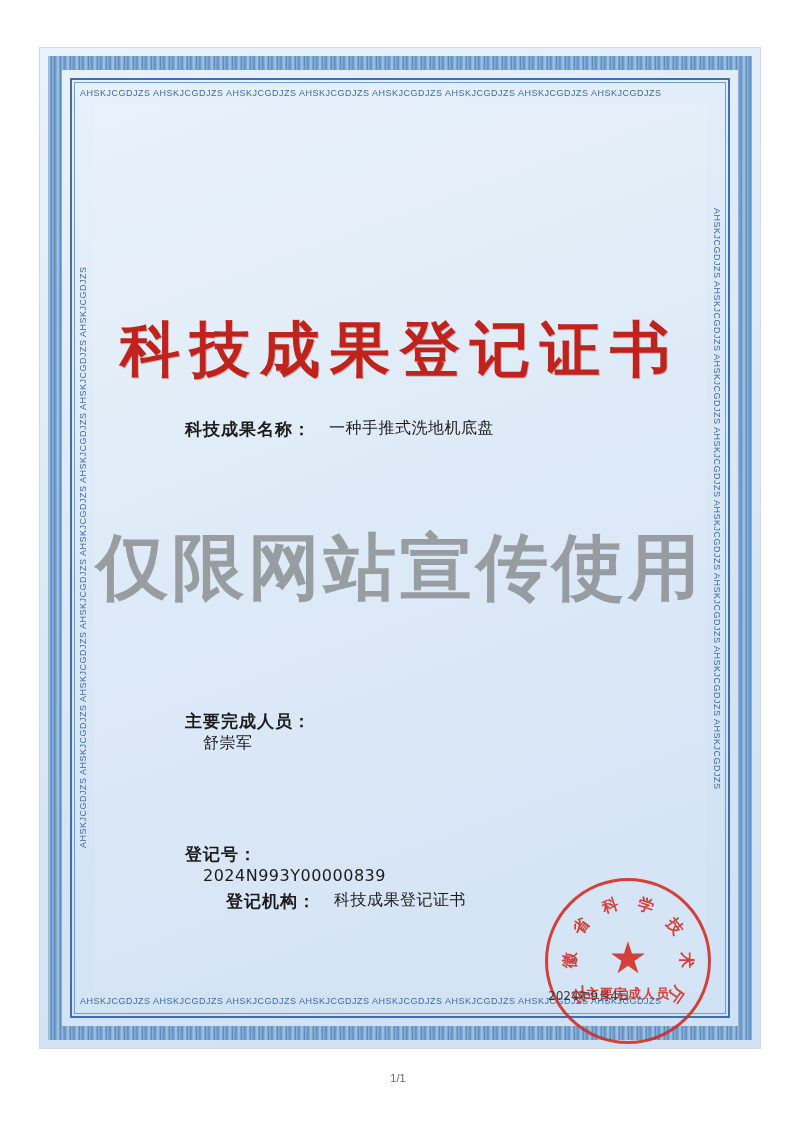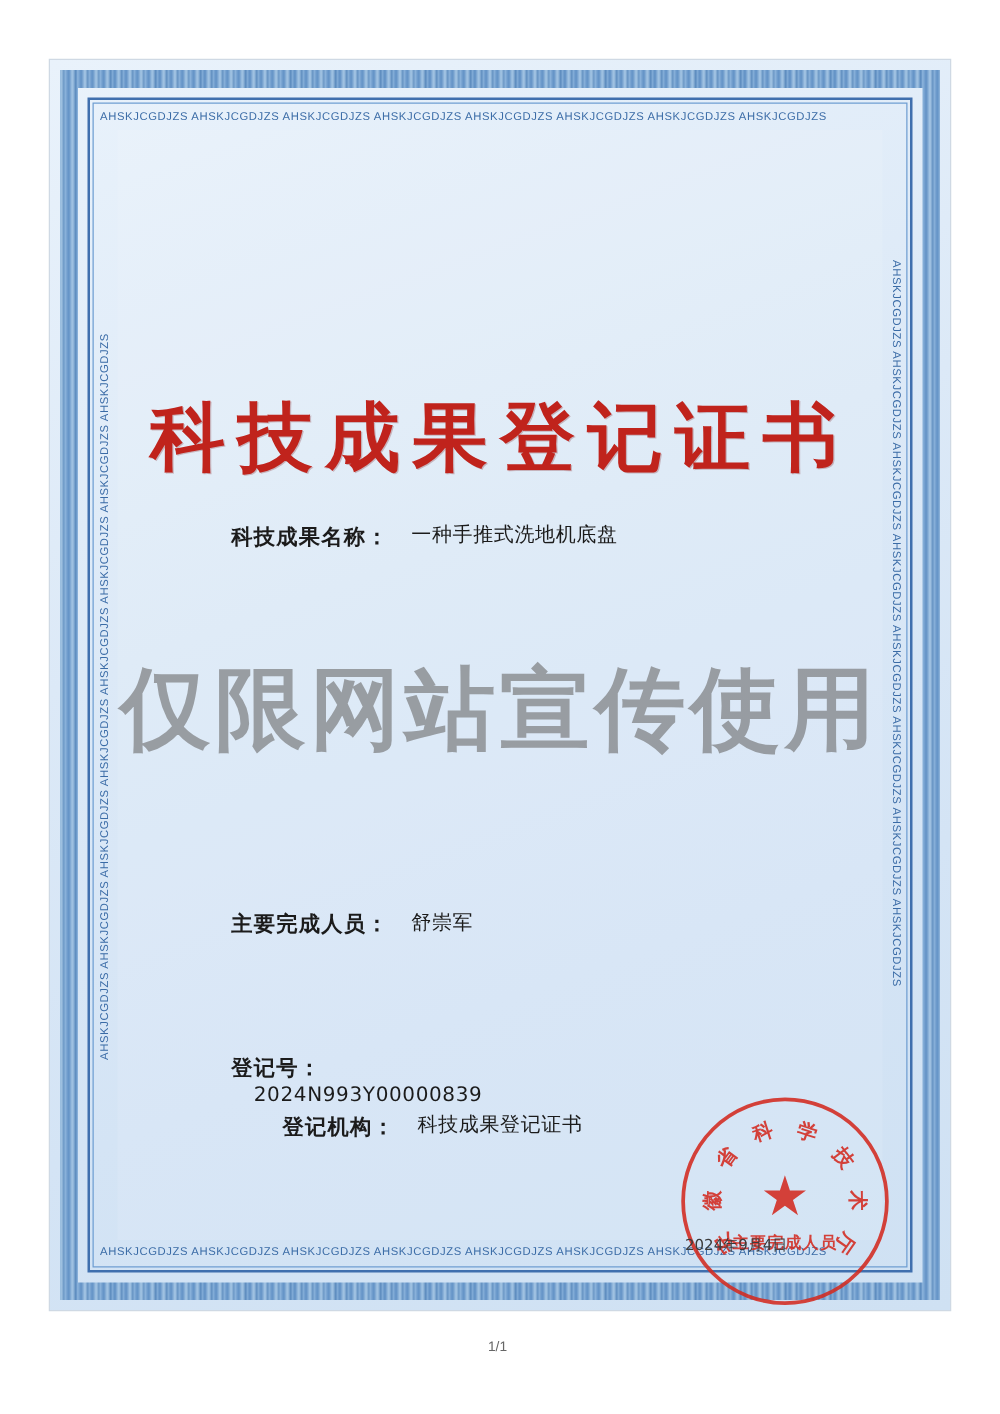--- a/index.html
+++ b/index.html
@@ -140,21 +140,21 @@
     letter-spacing: 1px;
   }
   .field .value {
     font-weight: normal;
     margin-left: 18px;
     font-size: 16px;
     letter-spacing: 0.5px;
   }
   .f-name   { left: 145px; top: 370px; }
   .f-unit   { left: 145px; top: 468px; }
-  .f-person { left: 145px; top: 680px; }
+  .f-person { left: 145px; top: 662px; flex-direction: column; }
   .f-regno  { left: 145px; top: 795px; flex-direction: column; }
   .f-org    { left: 145px; top: 842px; margin-left: 41px; }
 
   
   .seal {
     position: absolute;
     left: 505px;
     top: 830px;
     width: 160px;
     height: 160px;

